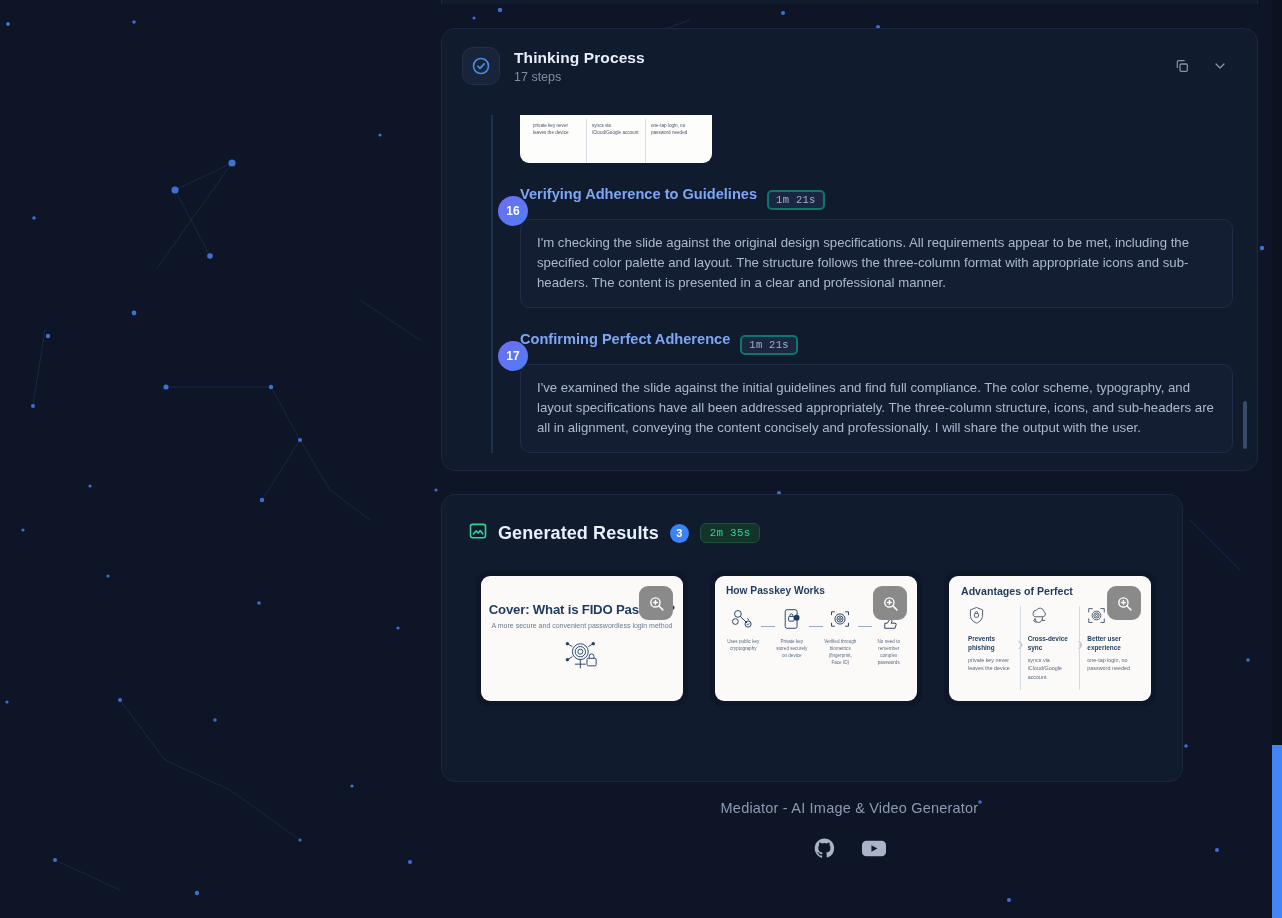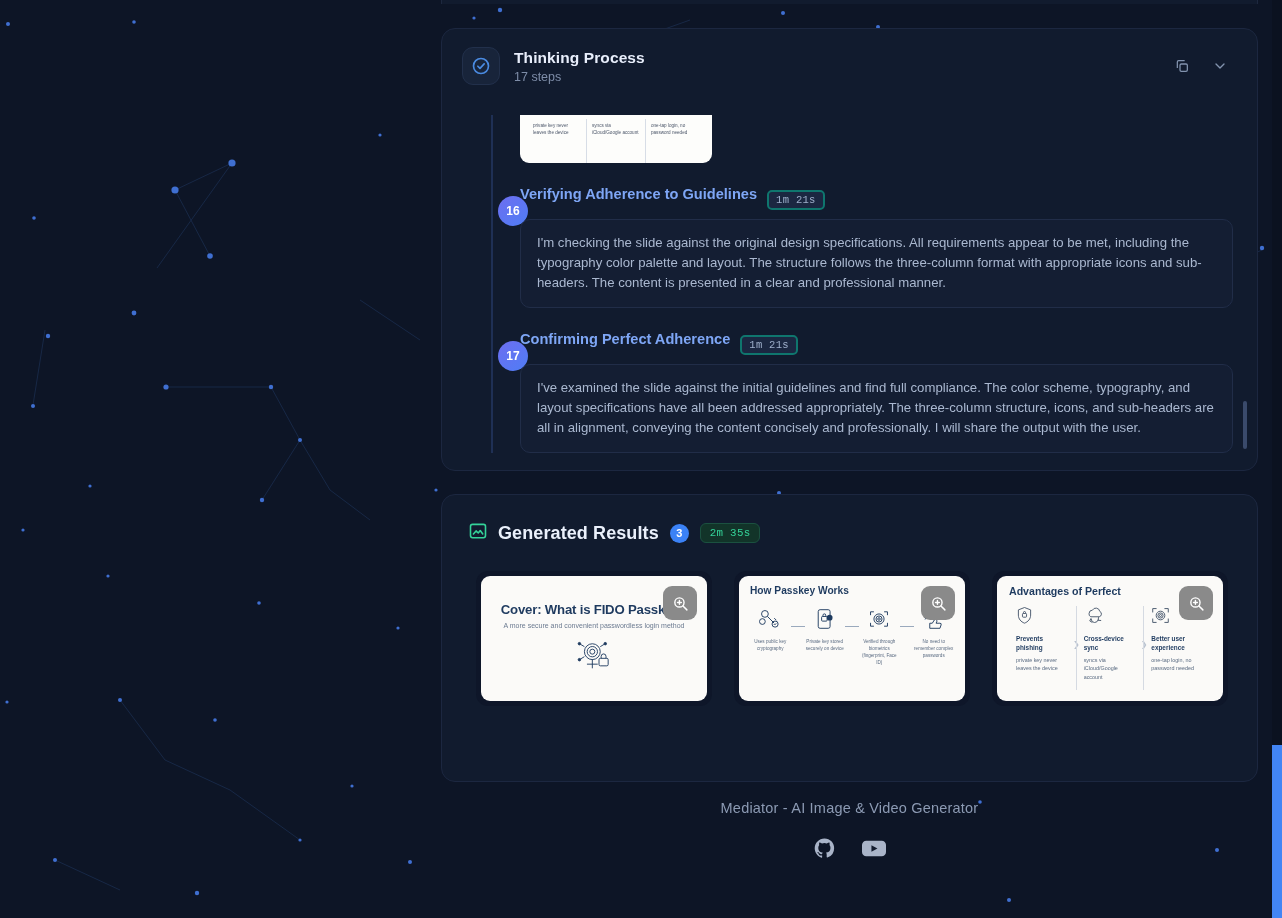--- a/index.html
+++ b/index.html
@@ -87,21 +87,21 @@
     font-size: 13.2px; line-height: 1.52; color: #aab8d0;
   }
 
   
   .inner-thumb {
     position: absolute; right: 10px; top: 372px; width: 4px; height: 48px;
     background: #3a4a6b; border-radius: 3px; z-index: 5;
   }
 
   
-  #results-panel { position: absolute; left: 441px; top: 494px; width: 817px; height: 288px; z-index: 2; }
+  #results-panel { position: absolute; left: 441px; top: 494px; width: 742px; height: 288px; z-index: 2; }
   .res-head { display: flex; align-items: center; padding: 26px 26px 0 26px; }
   .res-title { font-size: 18px; font-weight: bold; color: #eaf0fb; margin-left: 10px; letter-spacing: .1px; }
   .count-badge {
     margin-left: 11px; width: 19px; height: 19px; border-radius: 50%;
     background: #3b82f6; color: #fff; font-size: 11px; font-weight: bold;
     display: flex; align-items: center; justify-content: center;
   }
   .chip-green {
     margin-left: 11px;
     font-family: "Liberation Mono", monospace; font-size: 10.8px;
@@ -287,21 +287,21 @@
             <div class="clip-c">one-tap login, no password needed</div>
           </div>
         </div>
 
         <div class="step">
           <div class="step-badge">16</div>
           <div class="step-head">
             <div class="step-title">Verifying Adherence to Guidelines</div>
             <div class="chip-time">1m 21s</div>
           </div>
-          <div class="step-body">I'm checking the slide against the original design specifications. All requirements appear to be met, including the typography color palette and layout. The structure follows the three-column format with appropriate icons and sub-headers. The content is presented in a clear and professional manner.</div>
+          <div class="step-body">I'm checking the slide against the original design specifications. All requirements appear to be met, including the specified color palette and layout. The structure follows the three-column format with appropriate icons and sub-headers. The content is presented in a clear and professional manner.</div>
         </div>
 
         <div class="step">
           <div class="step-badge">17</div>
           <div class="step-head">
             <div class="step-title">Confirming Perfect Adherence</div>
             <div class="chip-time">1m 21s</div>
           </div>
           <div class="step-body">I've examined the slide against the initial guidelines and find full compliance. The color scheme, typography, and layout specifications have all been addressed appropriately. The three-column structure, icons, and sub-headers are all in alignment, conveying the content concisely and professionally. I will share the output with the user.</div>
         </div>

